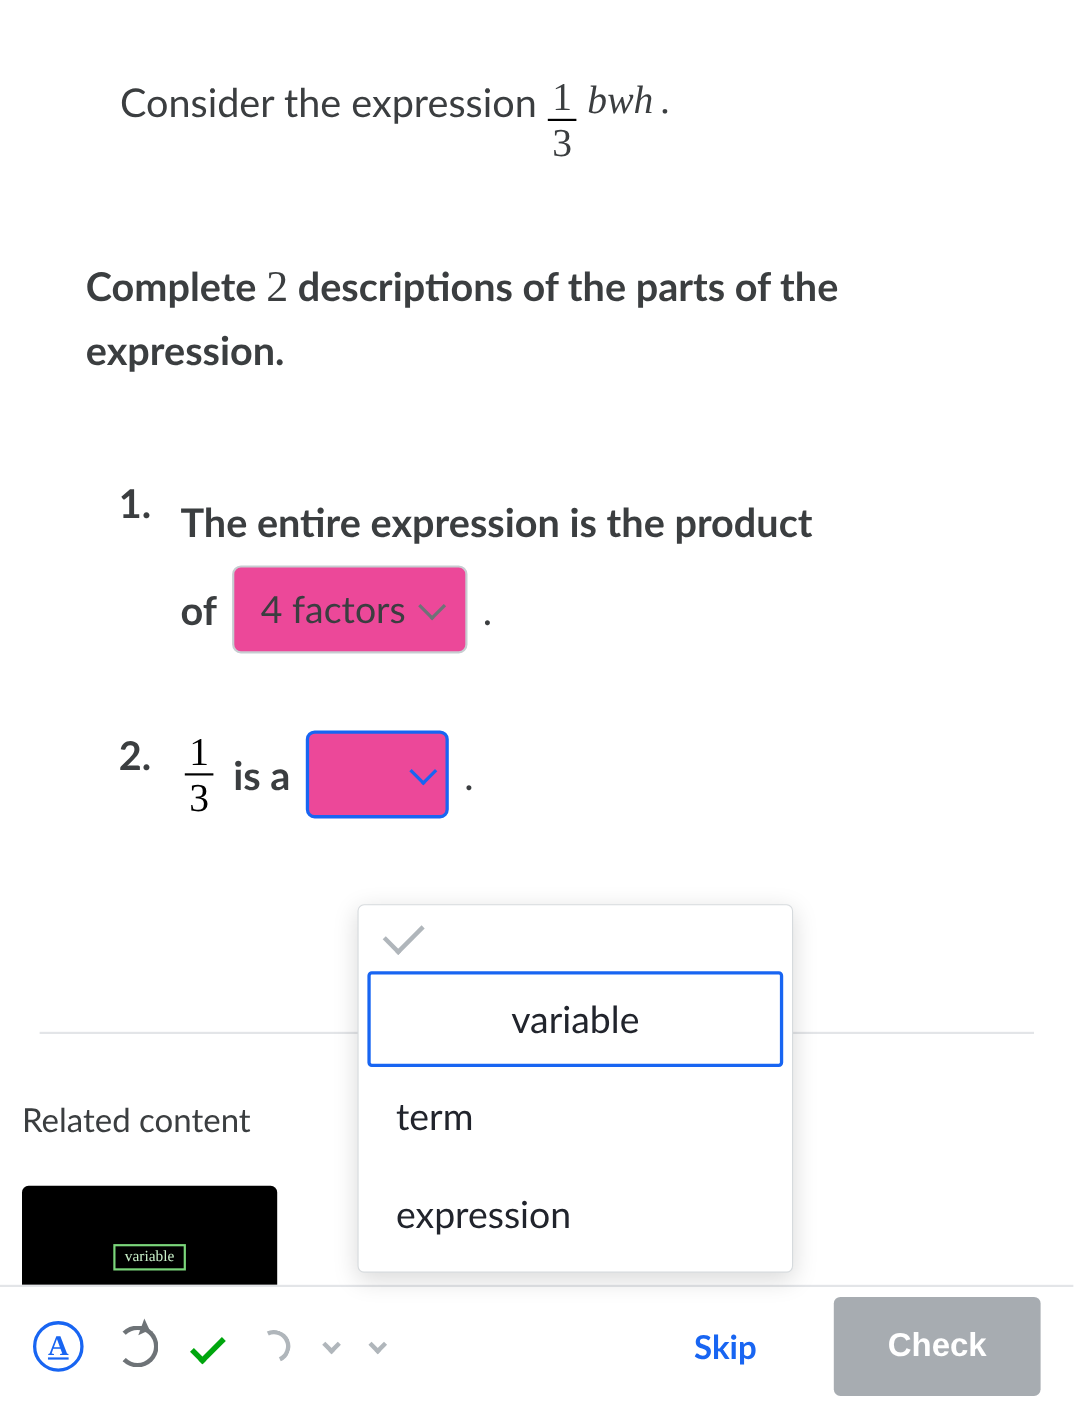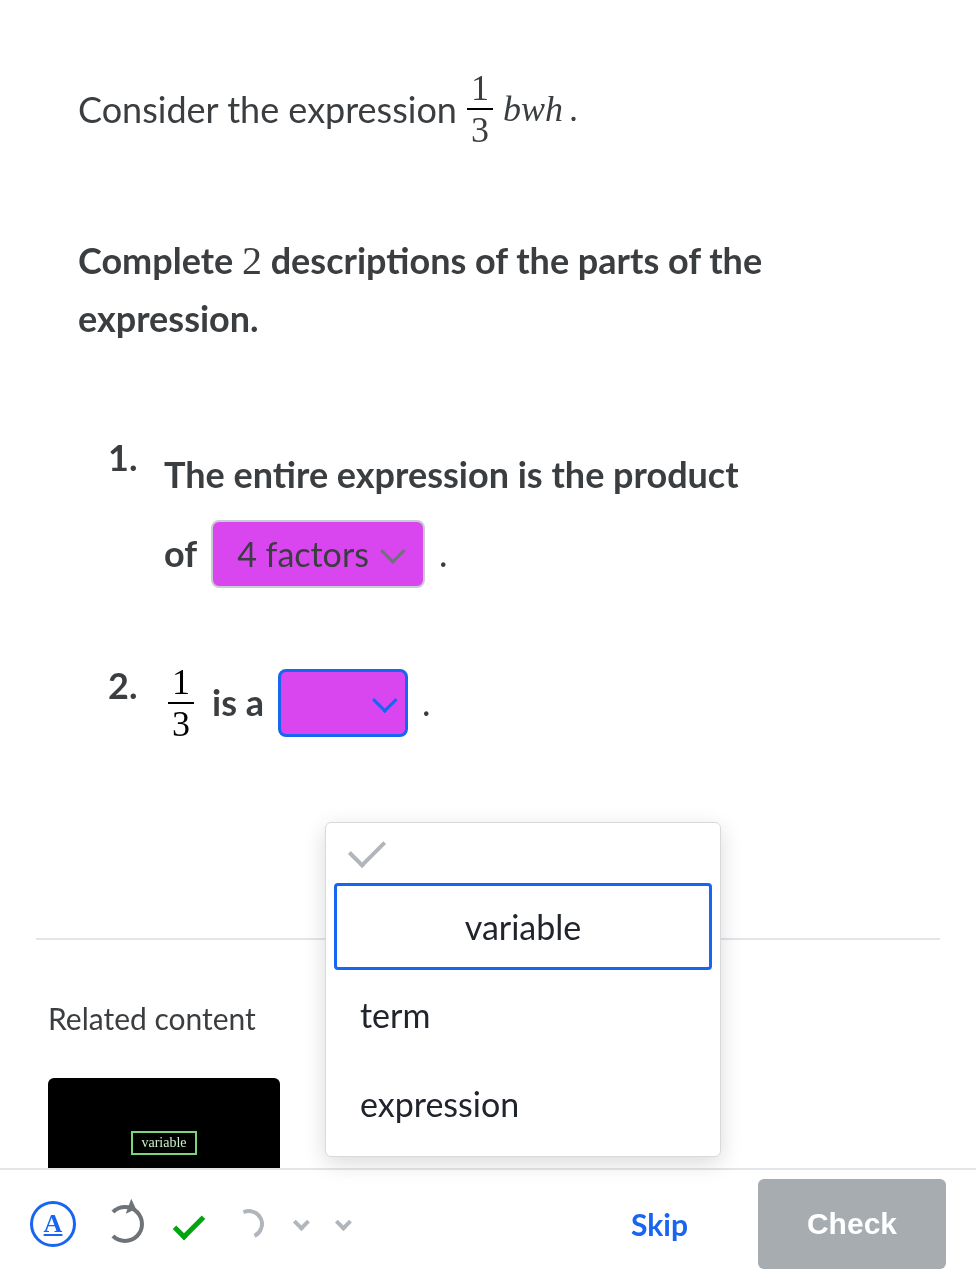--- a/index.html
+++ b/index.html
@@ -12,23 +12,23 @@
     position: relative;
     overflow: hidden;
   }
   .content {
     padding: 70px 78px 0 78px;
   }
   .prompt-line {
     font-size: 36px;
     color: #3b3e40;
     display: flex;
-    align-items: center;
     flex-wrap: wrap;
     gap: 6px;
+    margin-left: 31px;
   }
   .frac {
     display: inline-flex;
     flex-direction: column;
     align-items: center;
     font-family: "Times New Roman", serif;
     font-size: 36px;
     line-height: 1;
     vertical-align: middle;
     padding: 0 4px;
@@ -69,22 +69,22 @@
     display: inline-flex;
     align-items: center;
     justify-content: center;
     gap: 12px;
     border: 2px solid #c7cdd1;
     border-radius: 8px;
     padding: 10px 24px;
     font-size: 34px;
     font-weight: 400;
     color: #3b3e40;
-    background: #d946ef;
-    height: 68px;
+    background: #ec4899;
+    height: 80px;
     line-height: 1;
   }
   .selectbox.active {
     border: 3px solid #1865f2;
   }
   .selectbox.small {
     width: 130px;
     padding: 10px 14px;
     justify-content: flex-end;
   }
@@ -101,21 +101,21 @@
     border-top: 2px solid #e3e5e8;
     margin: 0;
     position: absolute;
     top: 938px;
     left: 36px;
     right: 36px;
   }
   .related {
     position: absolute;
     top: 1000px;
-    left: 48px;
+    left: 20px;
     font-size: 30px;
     color: #3b3e40;
   }
   .thumb {
     margin-top: 42px;
     width: 232px;
     height: 130px;
     background: #000;
     border-radius: 6px;
     display: flex;

